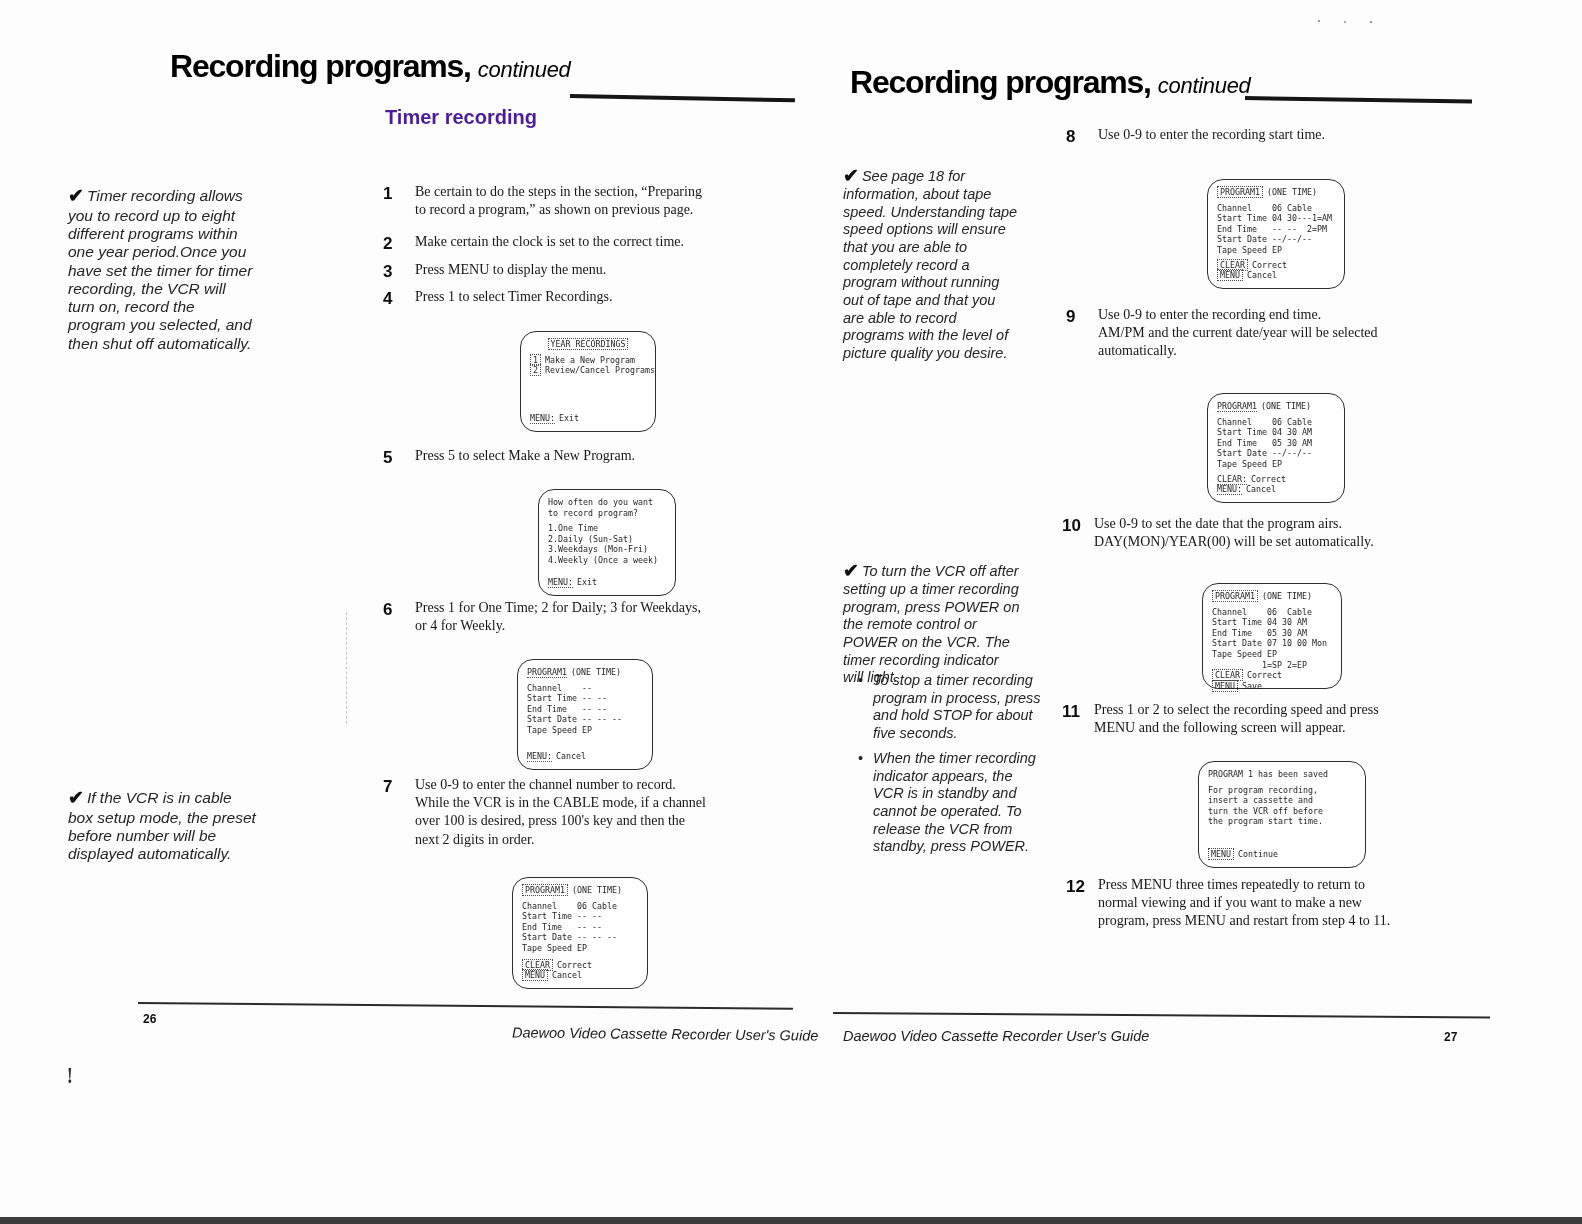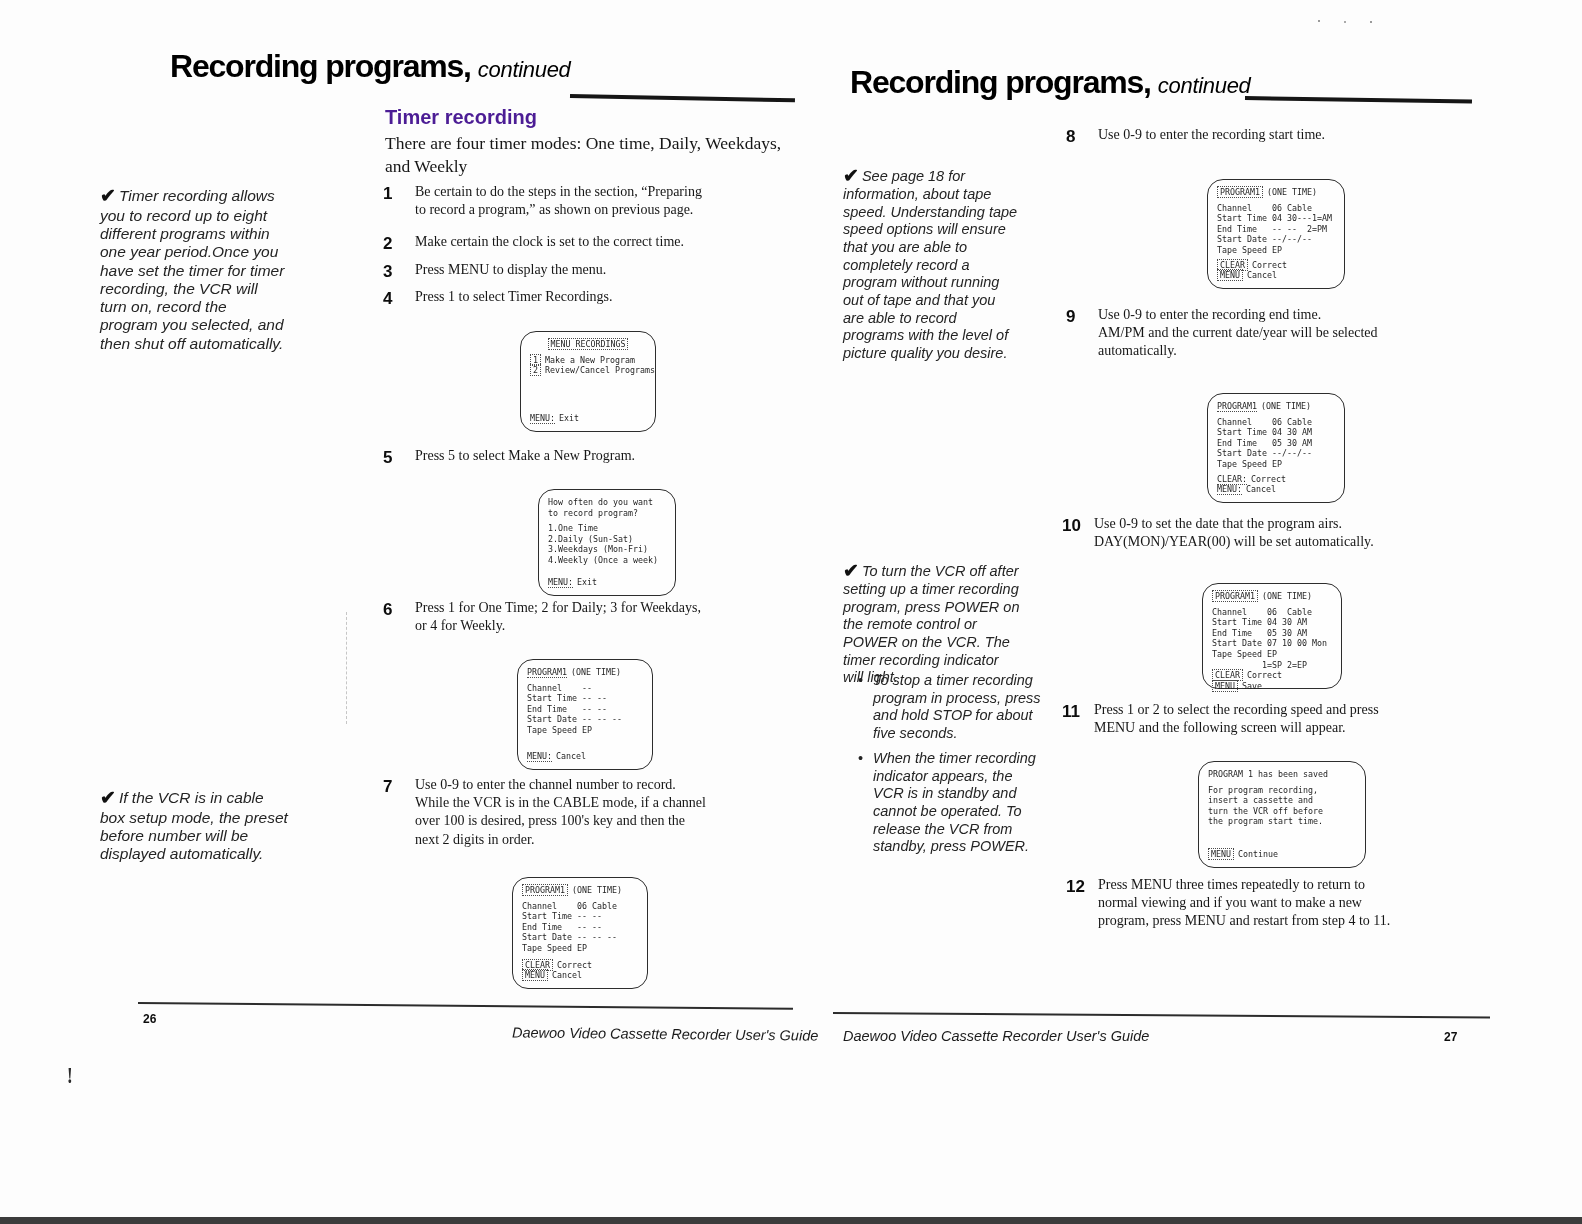--- a/index.html
+++ b/index.html
@@ -19,21 +19,21 @@
     font-weight:400; font-style:italic; font-size:22px;
     letter-spacing:-0.3px; margin-left:7px;
   }
   .title-rule { height:4px; background:#161616; transform-origin:left center; }
 
   
   .note {
     font-family:"Liberation Sans", sans-serif; font-style:italic;
     color:#242424; white-space:pre-line;
   }
-  .note-l { font-size:15.5px; line-height:1.18;margin-left:32px; }
+  .note-l { font-size:15.5px; line-height:1.18; }
   .note-r { font-size:14.5px; line-height:1.22; }
   .check {
     font-style:normal; font-weight:700; font-size:19px;
     margin-right:3px; color:#111; display:inline-block; transform:translateY(1px);
   }
   .bullet-row { display:flex; }
   .bullet-glyph { width:15px; flex:none; font-style:normal; }
 
   
   .sec-head { font-family:"Liberation Sans", sans-serif; font-weight:700; font-size:20px; color:#4c1d95; }
@@ -109,43 +109,41 @@
 then shut off automatically.</span>
   </div>
   <div class="abs note note-l" style="left:68px; top:768px; width:270px;">
     <span class="check">✔</span><span>If the VCR is in cable
 box setup mode, the preset
 before number will be
 displayed automatically.</span>
   </div>
 
   <div class="abs sec-head" style="left:385px; top:106px;">Timer recording</div>
-  <div class="abs body-text" style="left:385px; top:132px; width:410px;">There are four timer modes: One time, Daily, Weekdays,
-and Weekly</div>
 
   <div class="abs step" style="left:383px; top:183px; width:415px;">
     <span class="step-num">1</span>
     <span class="step-text">Be certain to do the steps in the section, “Preparing
 to record a program,” as shown on previous page.</span>
   </div>
   <div class="abs step" style="left:383px; top:233px; width:415px;">
     <span class="step-num">2</span>
     <span class="step-text">Make certain the clock is set to the correct time.</span>
   </div>
   <div class="abs step" style="left:383px; top:261px; width:415px;">
     <span class="step-num">3</span>
     <span class="step-text">Press MENU to display the menu.</span>
   </div>
   <div class="abs step" style="left:383px; top:288px; width:415px;">
     <span class="step-num">4</span>
     <span class="step-text">Press 1 to select Timer Recordings.</span>
   </div>
 
   <div class="abs screen" style="left:520px; top:331px; width:136px; height:101px;">
-    <div class="scr-title center"><span class="tok-box">MENU RECORDINGS</span></div>
+    <div class="scr-title center"><span class="tok-box">YEAR RECORDINGS</span></div>
     <div class="scr-item"><span class="tok-box">1</span><span class="sp"></span><span>Make a New Program</span></div>
     <div class="scr-item"><span class="tok-box">2</span><span class="sp"></span><span>Review/Cancel Programs</span></div>
     <div class="scr-foot"><span class="tok-ul">MENU:</span><span class="sp"></span><span>Exit</span></div>
   </div>
 
   <div class="abs step" style="left:383px; top:447px; width:415px;">
     <span class="step-num">5</span>
     <span class="step-text">Press 5 to select Make a New Program.</span>
   </div>
 

